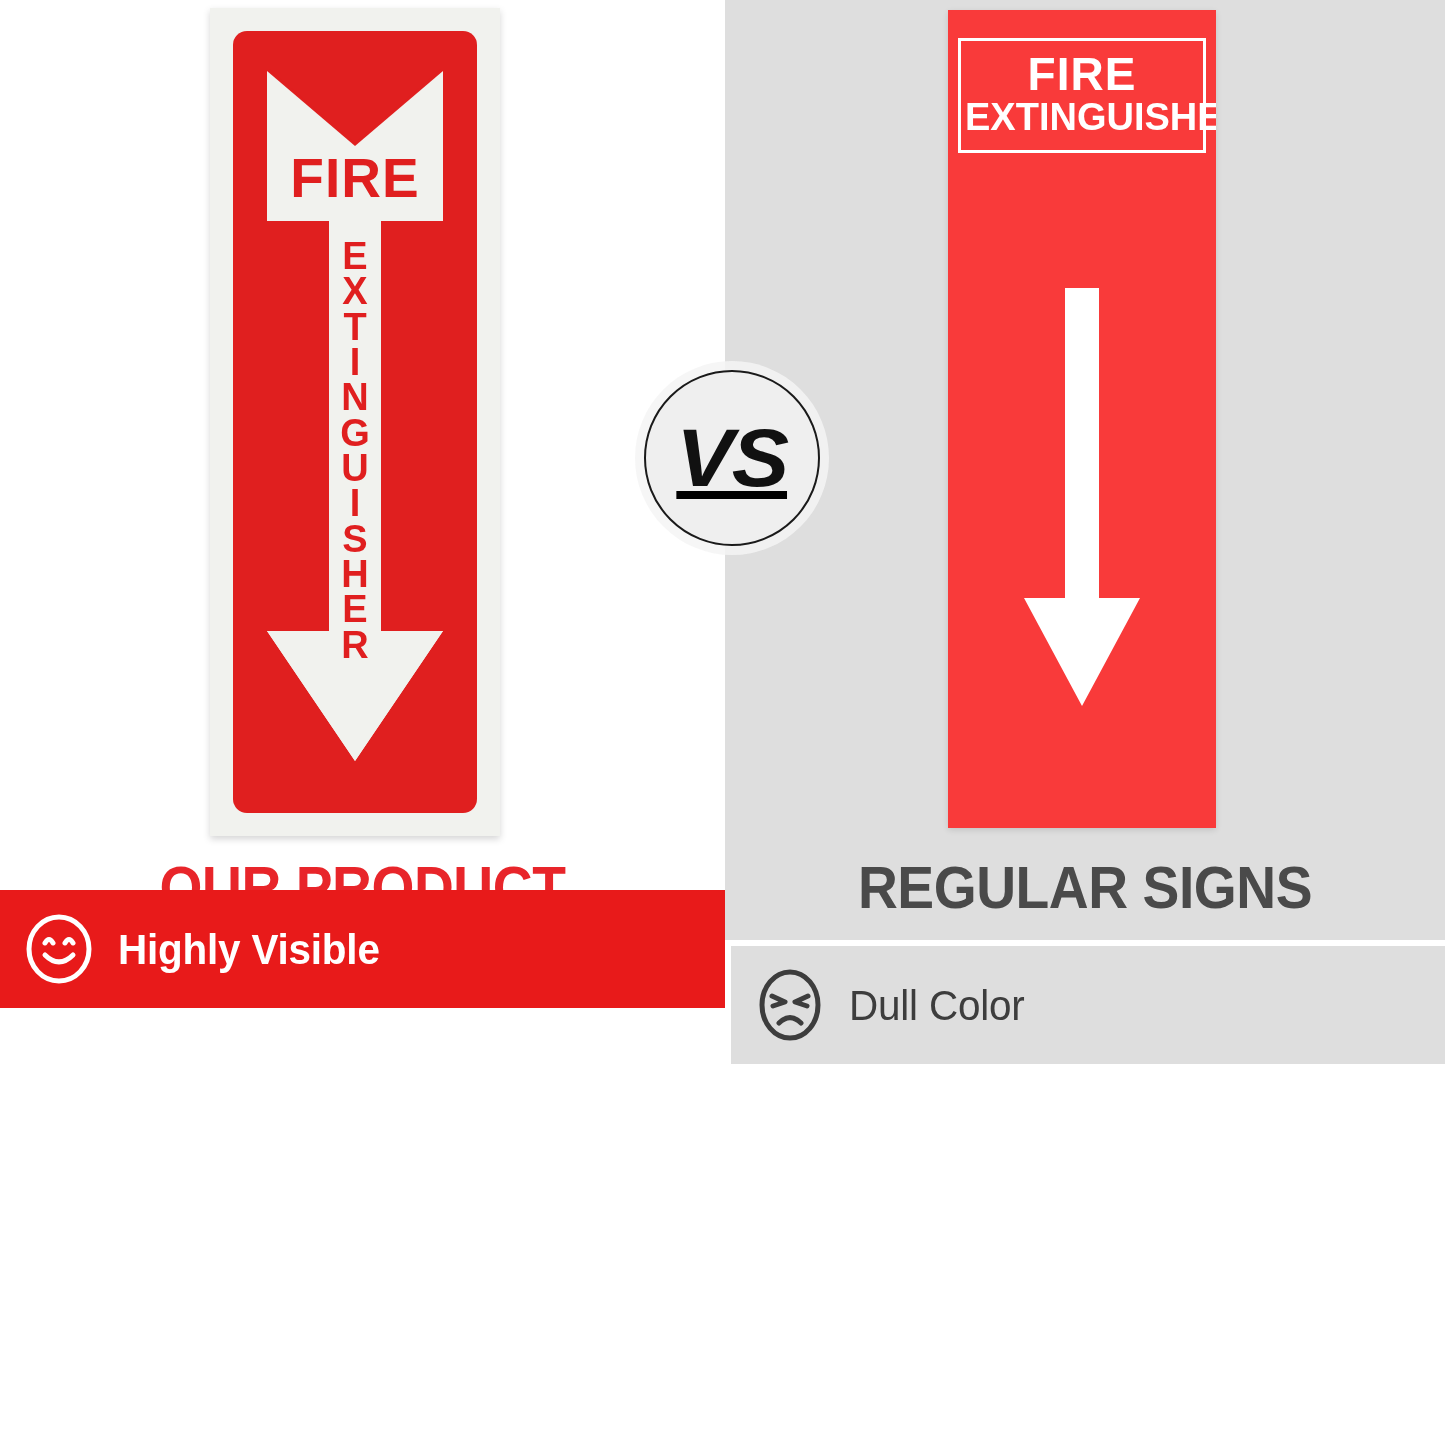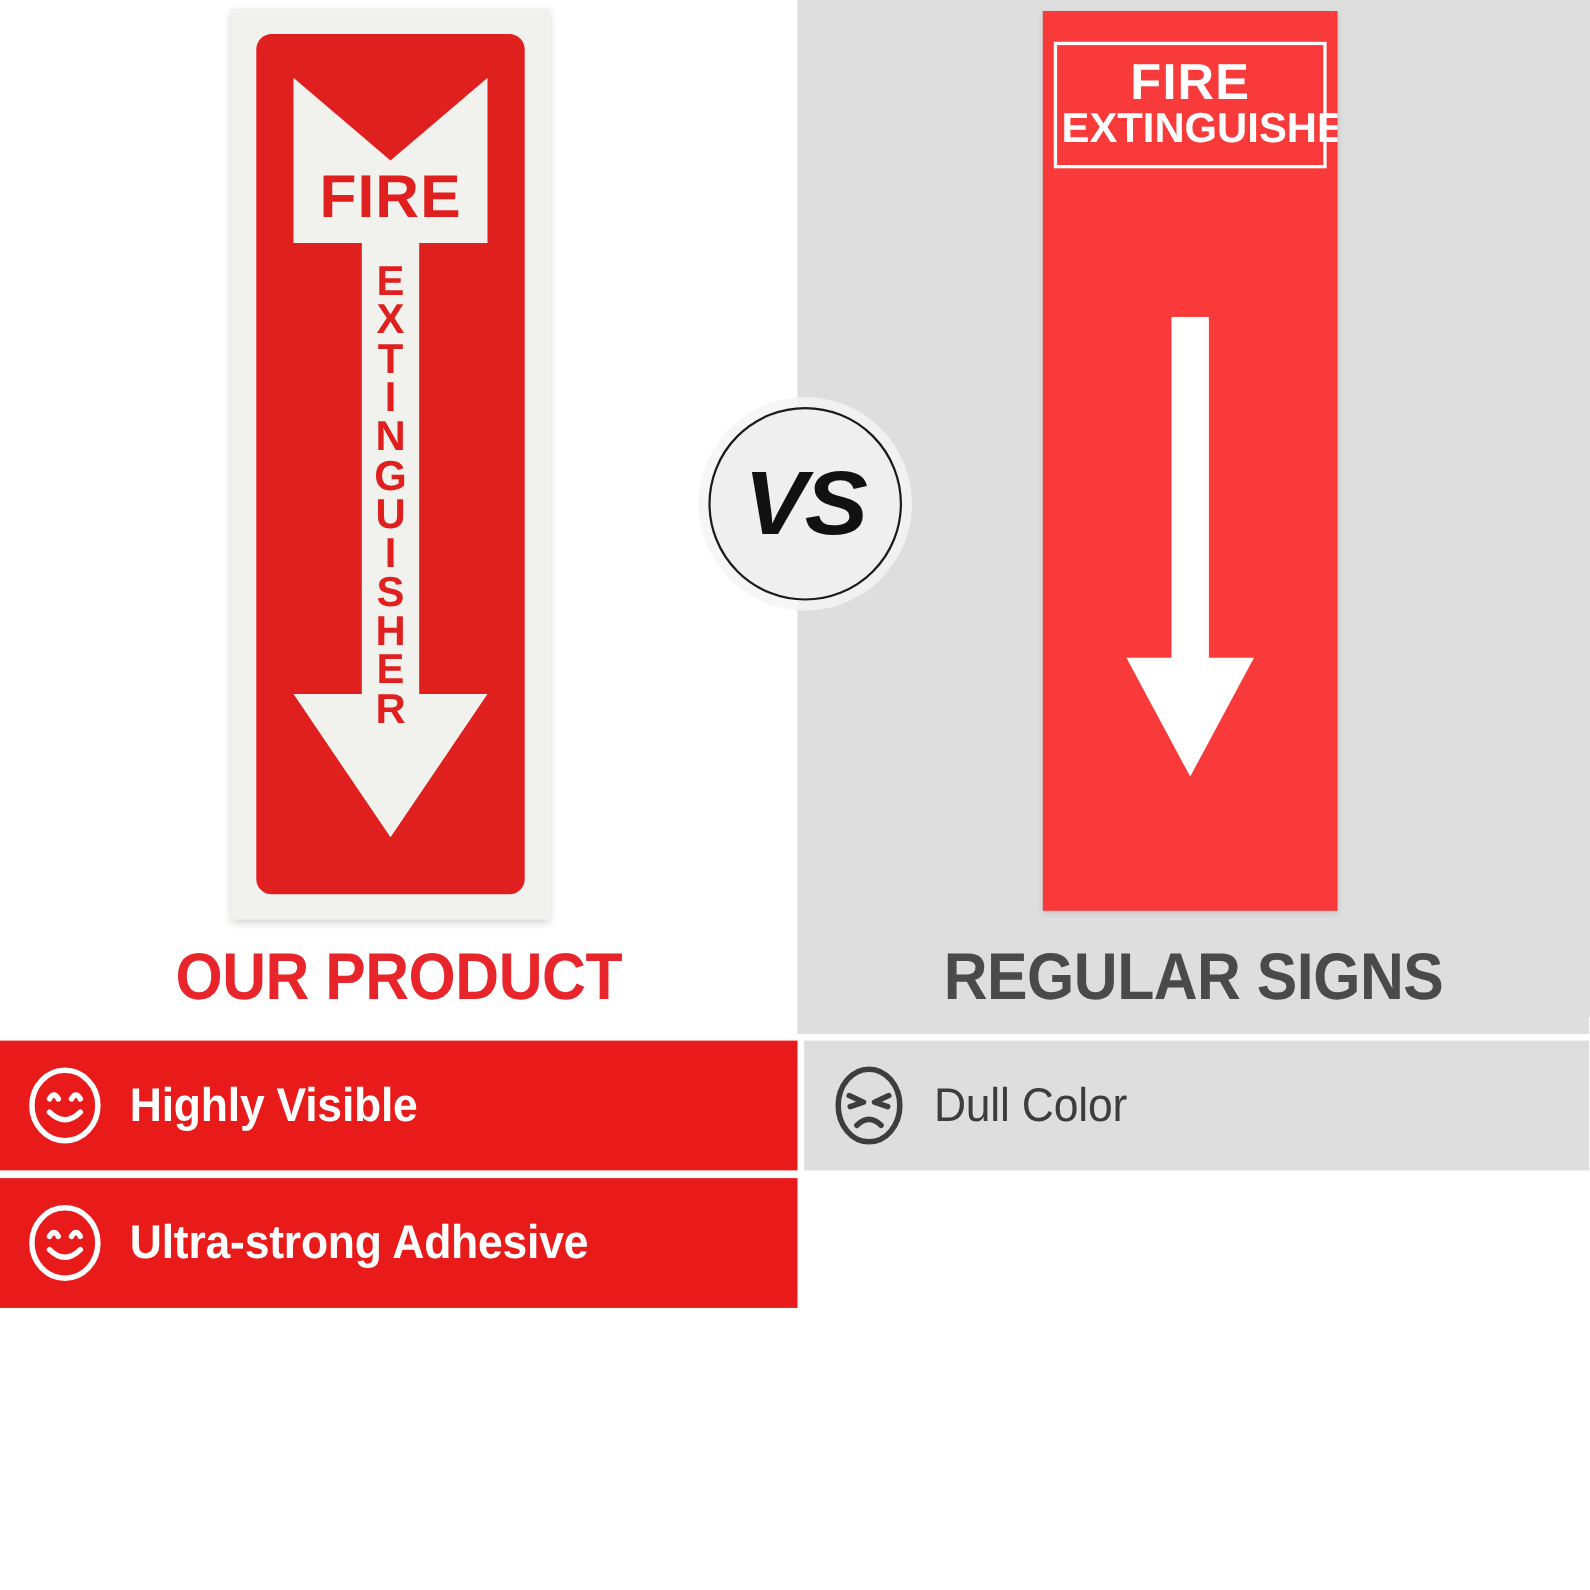--- a/index.html
+++ b/index.html
@@ -132,20 +132,21 @@
     position: absolute;
     left: 644px; top: 370px;
     width: 172px; height: 172px;
     border-radius: 50%;
     background: #efefef;
     border: 2px solid #1a1a1a;
     box-shadow: 0 0 0 9px rgba(245,245,245,0.85);
     display: flex;
     align-items: center;
     justify-content: center;
+    text-decoration: underline;
   }
   .vs-badge span {
     font-family: "Liberation Sans", sans-serif;
     font-weight: bold;
     font-style: italic;
     font-size: 82px;
     color: #111111;
     letter-spacing: -2px;
     transform: scaleX(1.05);
   }
@@ -168,21 +169,21 @@
     color: #e8252a;
   }
   .heading-right {
     left: 725px; width: 720px;
     color: #4a4a4a;
   }
 
   
   .rows-left {
     position: absolute;
-    left: 0; top: 946px;
+    left: 0; top: 890px;
     width: 725px;
   }
   .rows-right {
     position: absolute;
     left: 731px; top: 946px;
     width: 714px;
   }
   .row {
     height: 118px;
     display: flex;
@@ -278,31 +279,20 @@
         <svg width="72" height="76" viewBox="0 0 72 76">
           <ellipse cx="36" cy="38" rx="30" ry="32" fill="none" stroke="#ffffff" stroke-width="5"></ellipse>
           <path d="M 22 32 Q 26 25 30 32" fill="none" stroke="#ffffff" stroke-width="5" stroke-linecap="round"></path>
           <path d="M 42 32 Q 46 25 50 32" fill="none" stroke="#ffffff" stroke-width="5" stroke-linecap="round"></path>
           <path d="M 22 44 Q 36 58 50 44" fill="none" stroke="#ffffff" stroke-width="5" stroke-linecap="round"></path>
         </svg>
       </div>
       <div class="row-label">Highly Visible</div>
     </div>
 
-    <div class="row">
-      <div class="row-icon">
-        <svg width="72" height="76" viewBox="0 0 72 76">
-          <ellipse cx="36" cy="38" rx="30" ry="32" fill="none" stroke="#ffffff" stroke-width="5"></ellipse>
-          <path d="M 22 32 Q 26 25 30 32" fill="none" stroke="#ffffff" stroke-width="5" stroke-linecap="round"></path>
-          <path d="M 42 32 Q 46 25 50 32" fill="none" stroke="#ffffff" stroke-width="5" stroke-linecap="round"></path>
-          <path d="M 22 44 Q 36 58 50 44" fill="none" stroke="#ffffff" stroke-width="5" stroke-linecap="round"></path>
-        </svg>
-      </div>
-      <div class="row-label">Ultra-strong Adhesive</div>
-    </div>
 
 
 
   </div>
 
   <div class="rows-right">
 
     <div class="row">
       <div class="row-icon">
         <svg width="72" height="80" viewBox="0 0 72 80">

